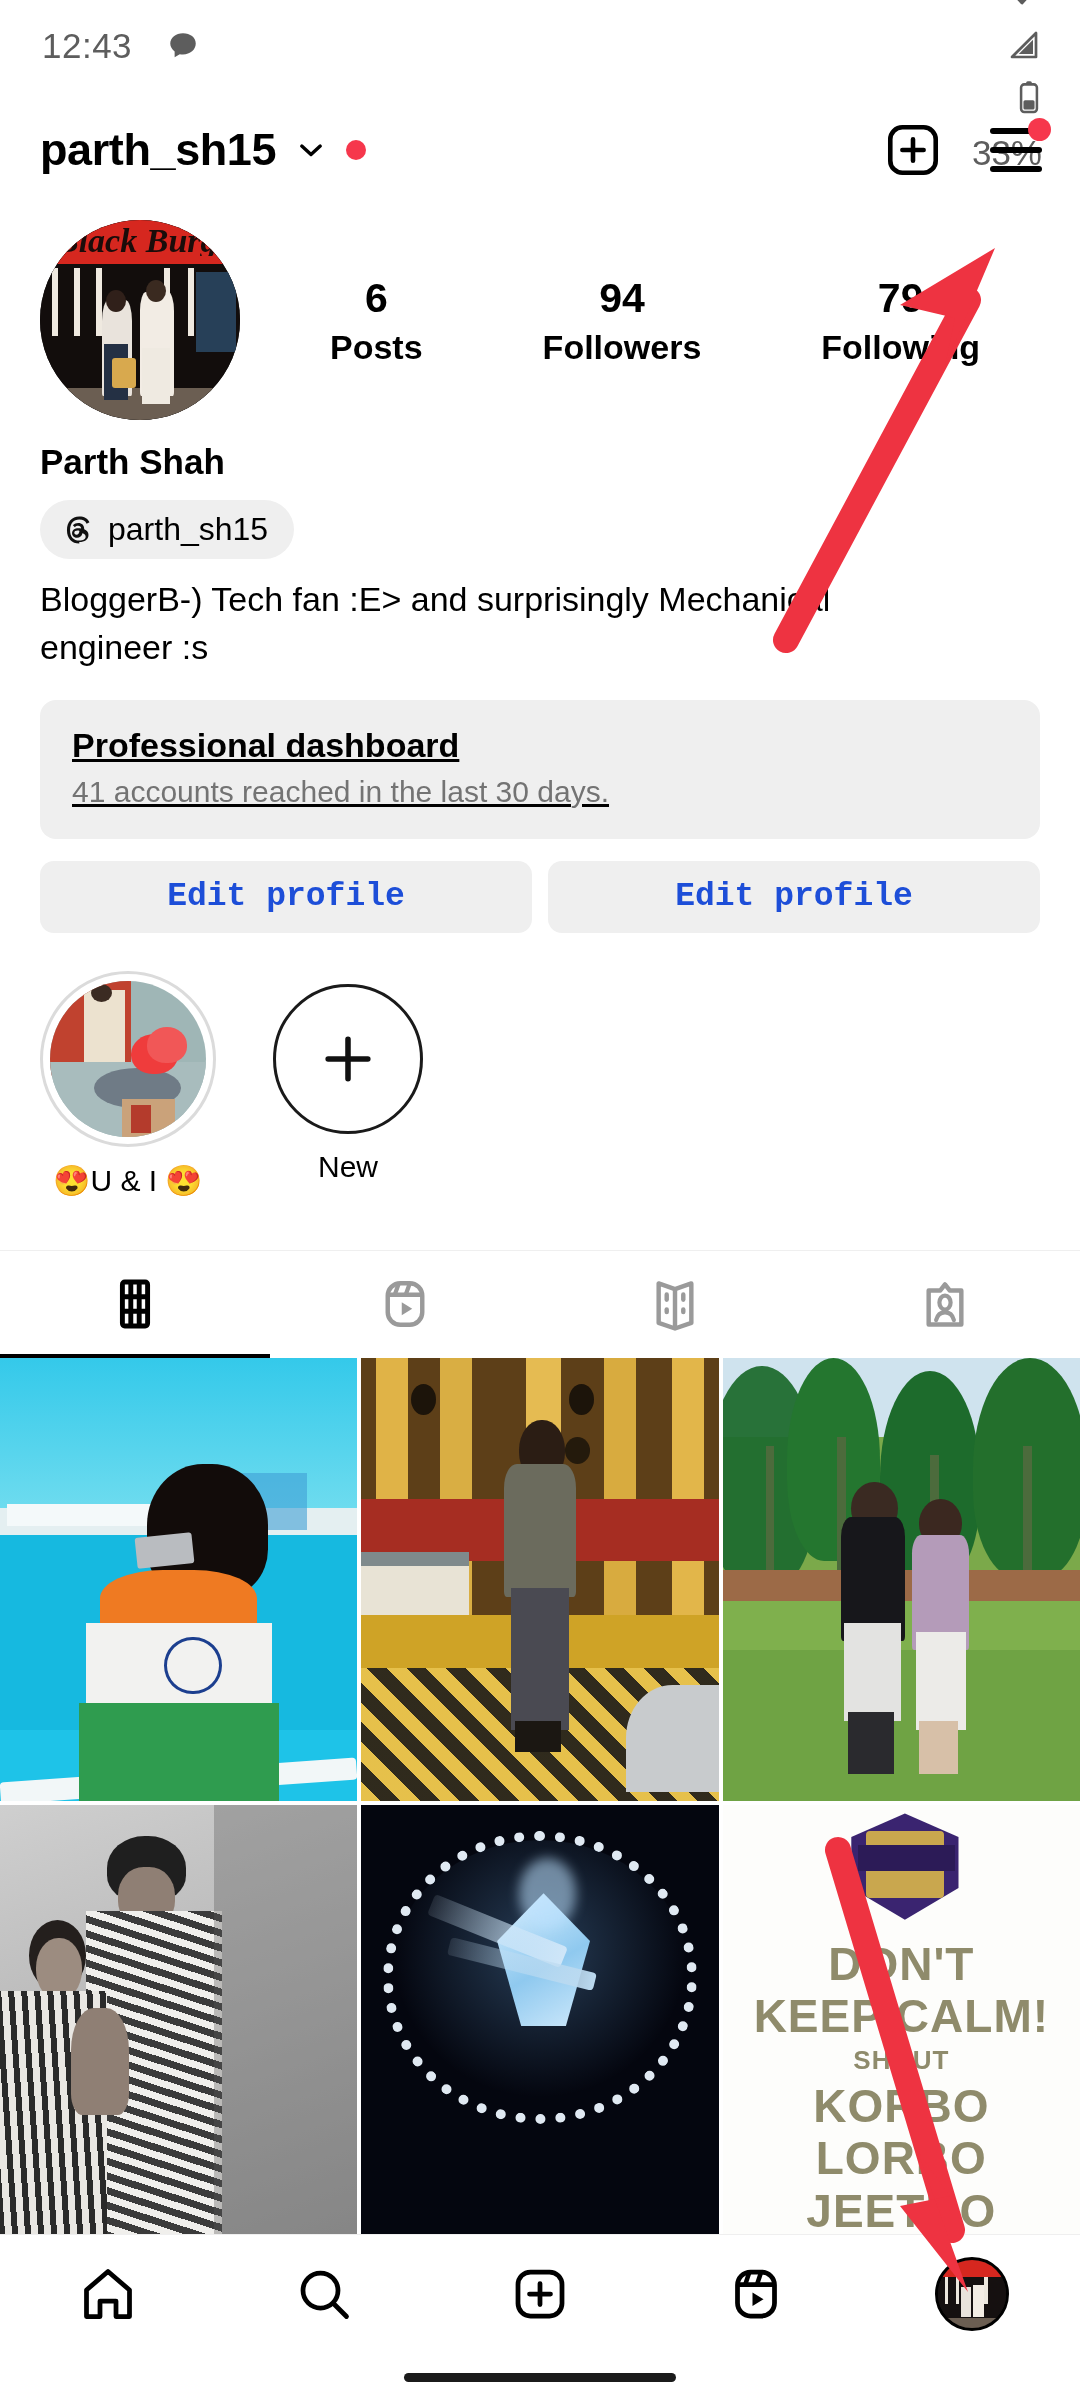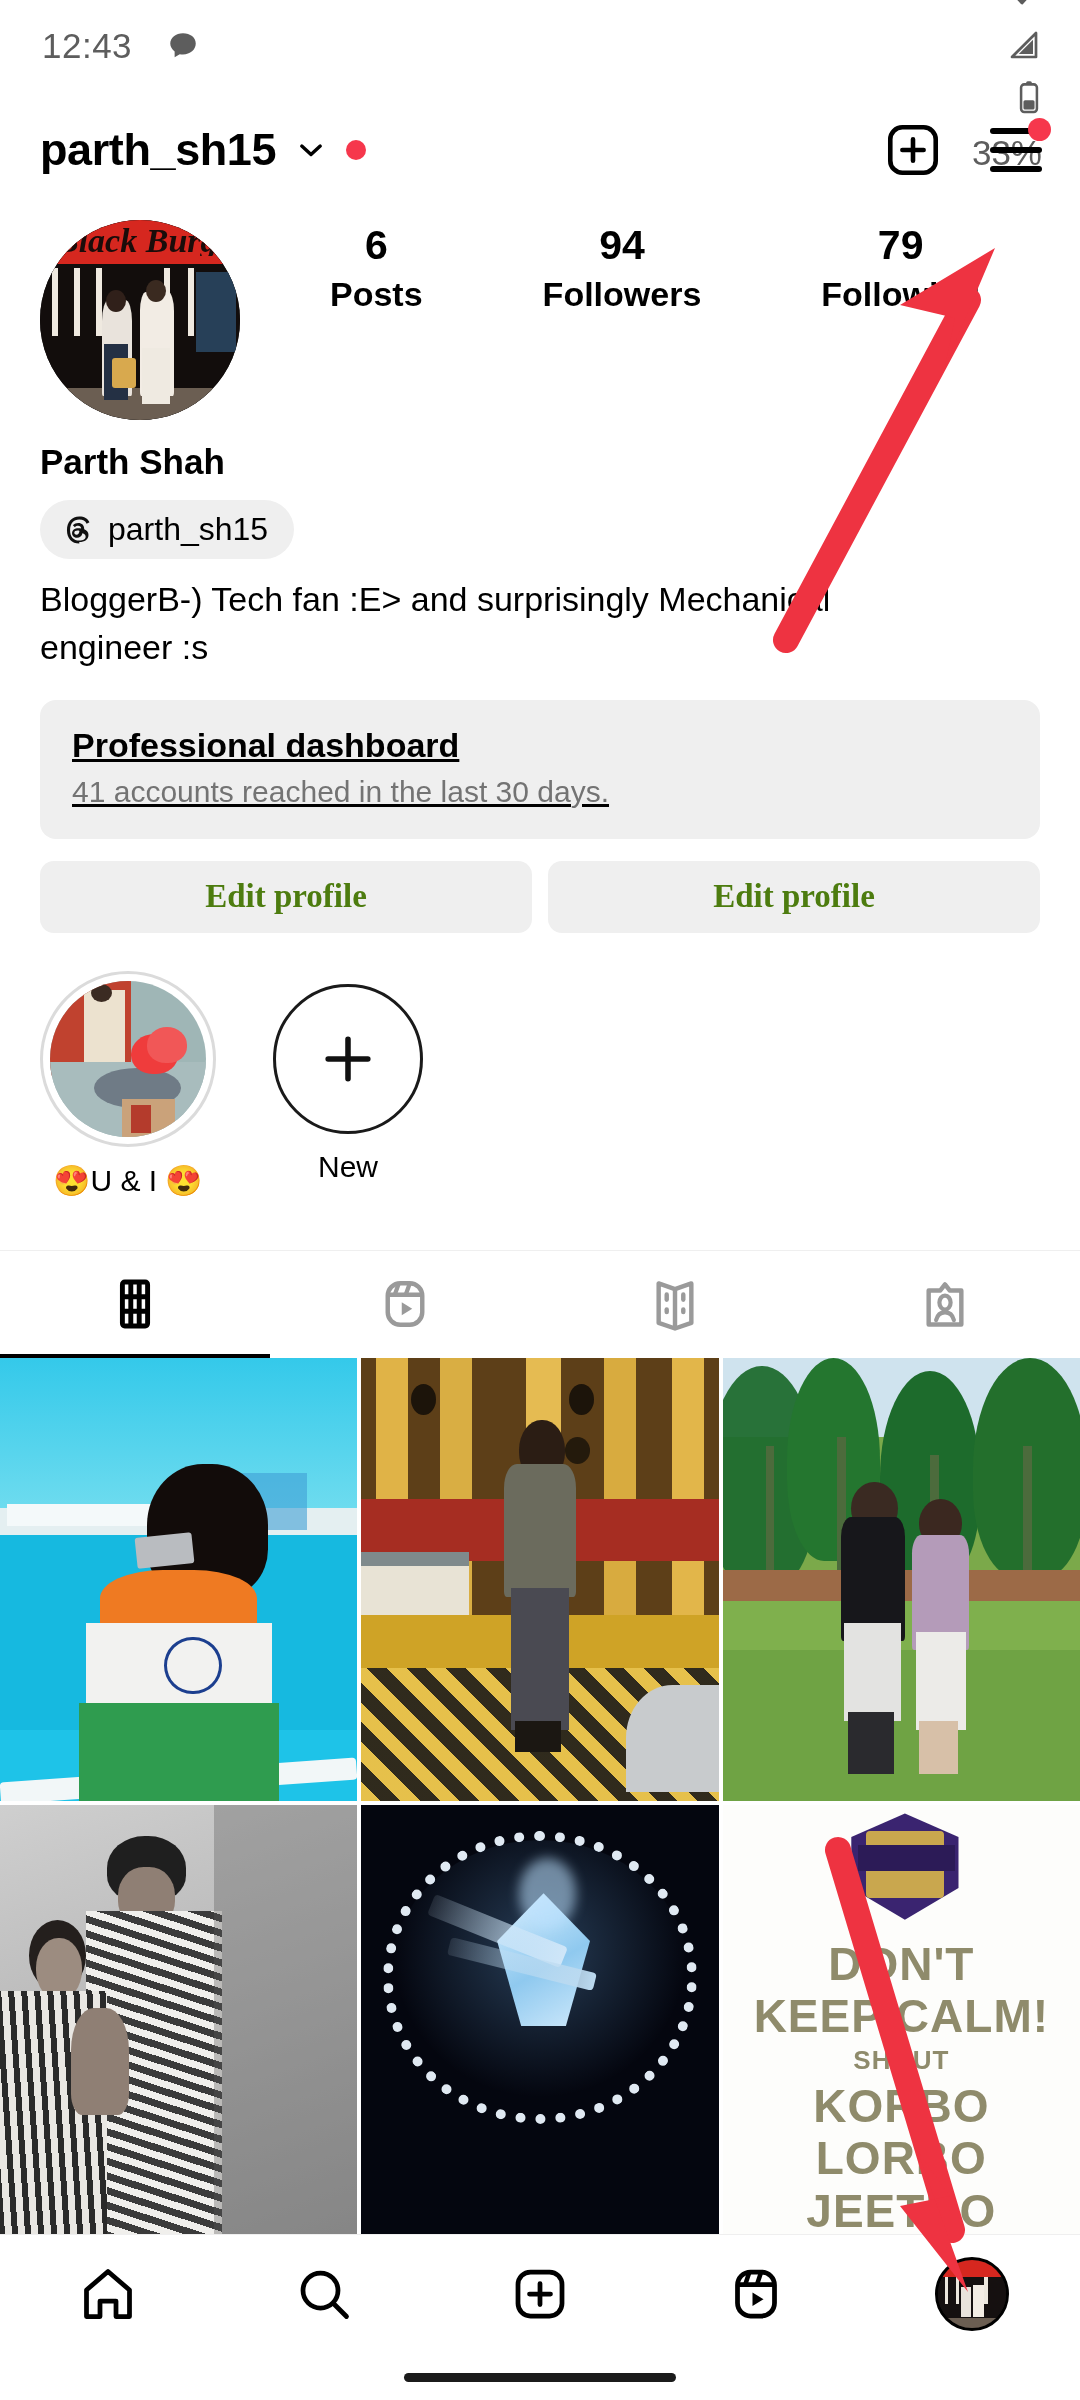--- a/index.html
+++ b/index.html
@@ -34,21 +34,21 @@
   .ab-right { display: flex; align-items: center; gap: 46px; }
   .hamb-wrap { position: relative; padding: 6px 2px; }
   .hamb span { display: block; width: 52px; height: 6px; background: #000; border-radius: 3px; }
   .hamb span + span { margin-top: 13px; }
   .hamb-dot {
     position: absolute; top: -4px; right: -7px;
     width: 23px; height: 23px; border-radius: 50%; background: #f6374c;
   }
 
   
-  .profilerow { display: flex; padding: 12px 40px 0 40px; }
+  .profilerow { display: flex; align-items: center; padding: 12px 40px 0 40px; }
   .avatar-lg {
     width: 200px; height: 200px; border-radius: 50%;
     overflow: hidden; flex: none; position: relative; background:#111;
   }
   .stats { flex: 1; display: flex; justify-content: space-around; padding-left: 30px; }
   .stat { text-align: center; }
   .stat-num { font-size: 41px; font-weight: bold; line-height: 1.25; }
   .stat-lbl { font-size: 34px; font-weight: 700; margin-top: 4px; }
 
   .fullname { font-size: 35px; font-weight: bold; padding: 22px 40px 0 40px; }
@@ -66,21 +66,21 @@
     border-radius: 16px; padding: 26px 32px 30px 32px; text-decoration: underline;
   }
   .dash-title { font-size: 34px; font-weight: bold; }
   .dash-sub { font-size: 30px; color: #737373; margin-top: 10px; }
 
   
   .actions { display: flex; gap: 16px; margin: 22px 40px 0 40px; }
   .act-btn {
     flex: 1; background: #efefef; border: none; border-radius: 14px;
     height: 72px; font-size: 33px; font-weight: bold;
-    font-family: Liberation Serif, serif; color: #4d7c0f; cursor: pointer;
+    font-family: Liberation Mono, monospace; color: #1d4ed8; cursor: pointer;
   }
 
   
   .highlights { display: flex; gap: 44px; padding: 38px 0 0 40px; align-items: flex-start; }
   .hl { width: 176px; text-align: center; }
   .hl-ring {
     width: 176px; height: 176px; border-radius: 50%;
     border: 3px solid #dbdbdb; padding: 7px; background: #fff;
   }
   .hl-img { width: 100%; height: 100%; border-radius: 50%; overflow: hidden; position: relative; }

